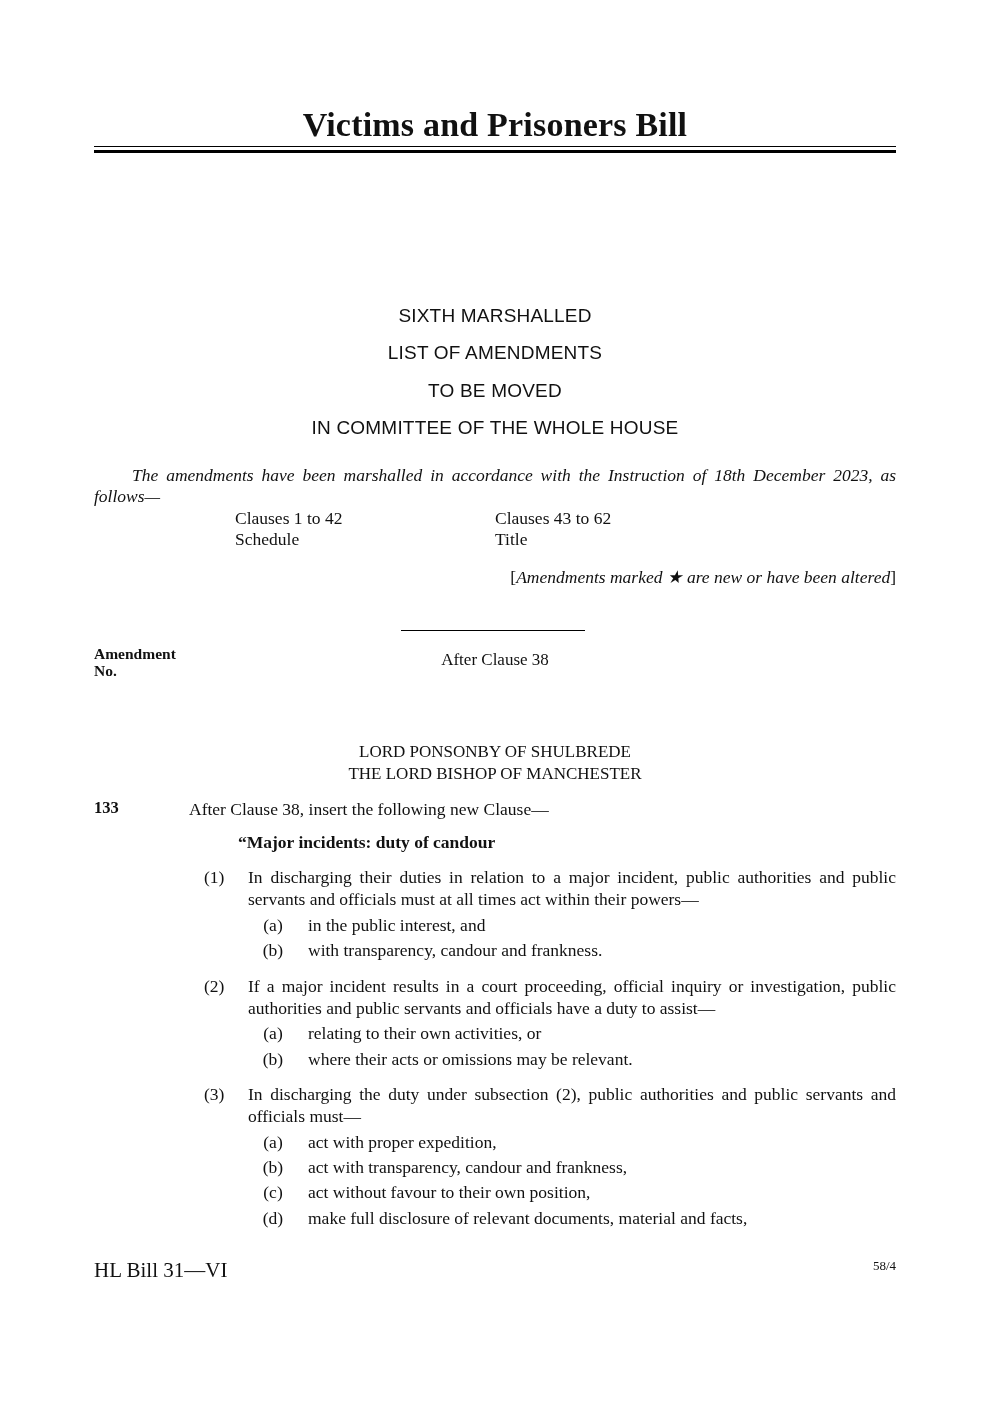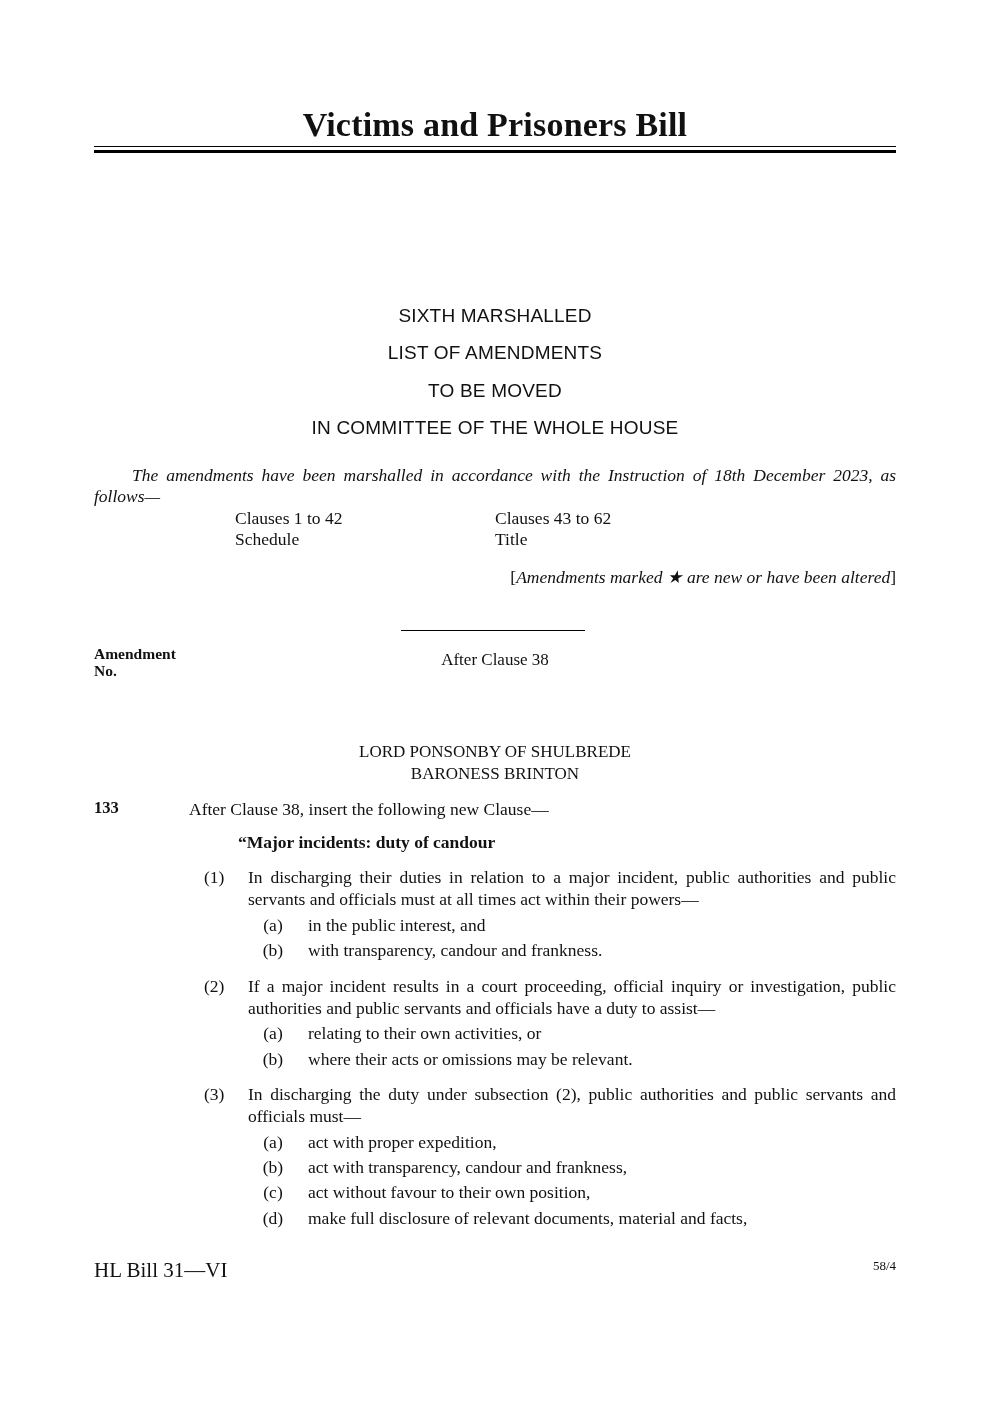--- a/index.html
+++ b/index.html
@@ -91,21 +91,21 @@
 <div class="abs sep"></div>
 
 <div class="abs amend-no-label">
   <div>Amendment</div>
   <div>No.</div>
 </div>
 <div class="abs after-clause">After Clause 38</div>
 
 <div class="abs sponsors">
   <div>LORD PONSONBY OF SHULBREDE</div>
-  <div>BARONESS BRINTON</div>
+  <div>THE LORD BISHOP OF MANCHESTER</div>
 </div>
 
 <div class="abs amend-num">133</div>
 <div class="abs body-text instr">After Clause 38, insert the following new Clause—</div>
 <div class="abs body-text clause-title">“Major incidents: duty of candour</div>
 
 <div class="abs body-text sub" style="top:866px">
   <span class="num">(1)</span>
   <div class="txt">In discharging their duties in relation to a major incident, public authorities and public servants and officials must at all times act within their powers—</div>
 </div>

